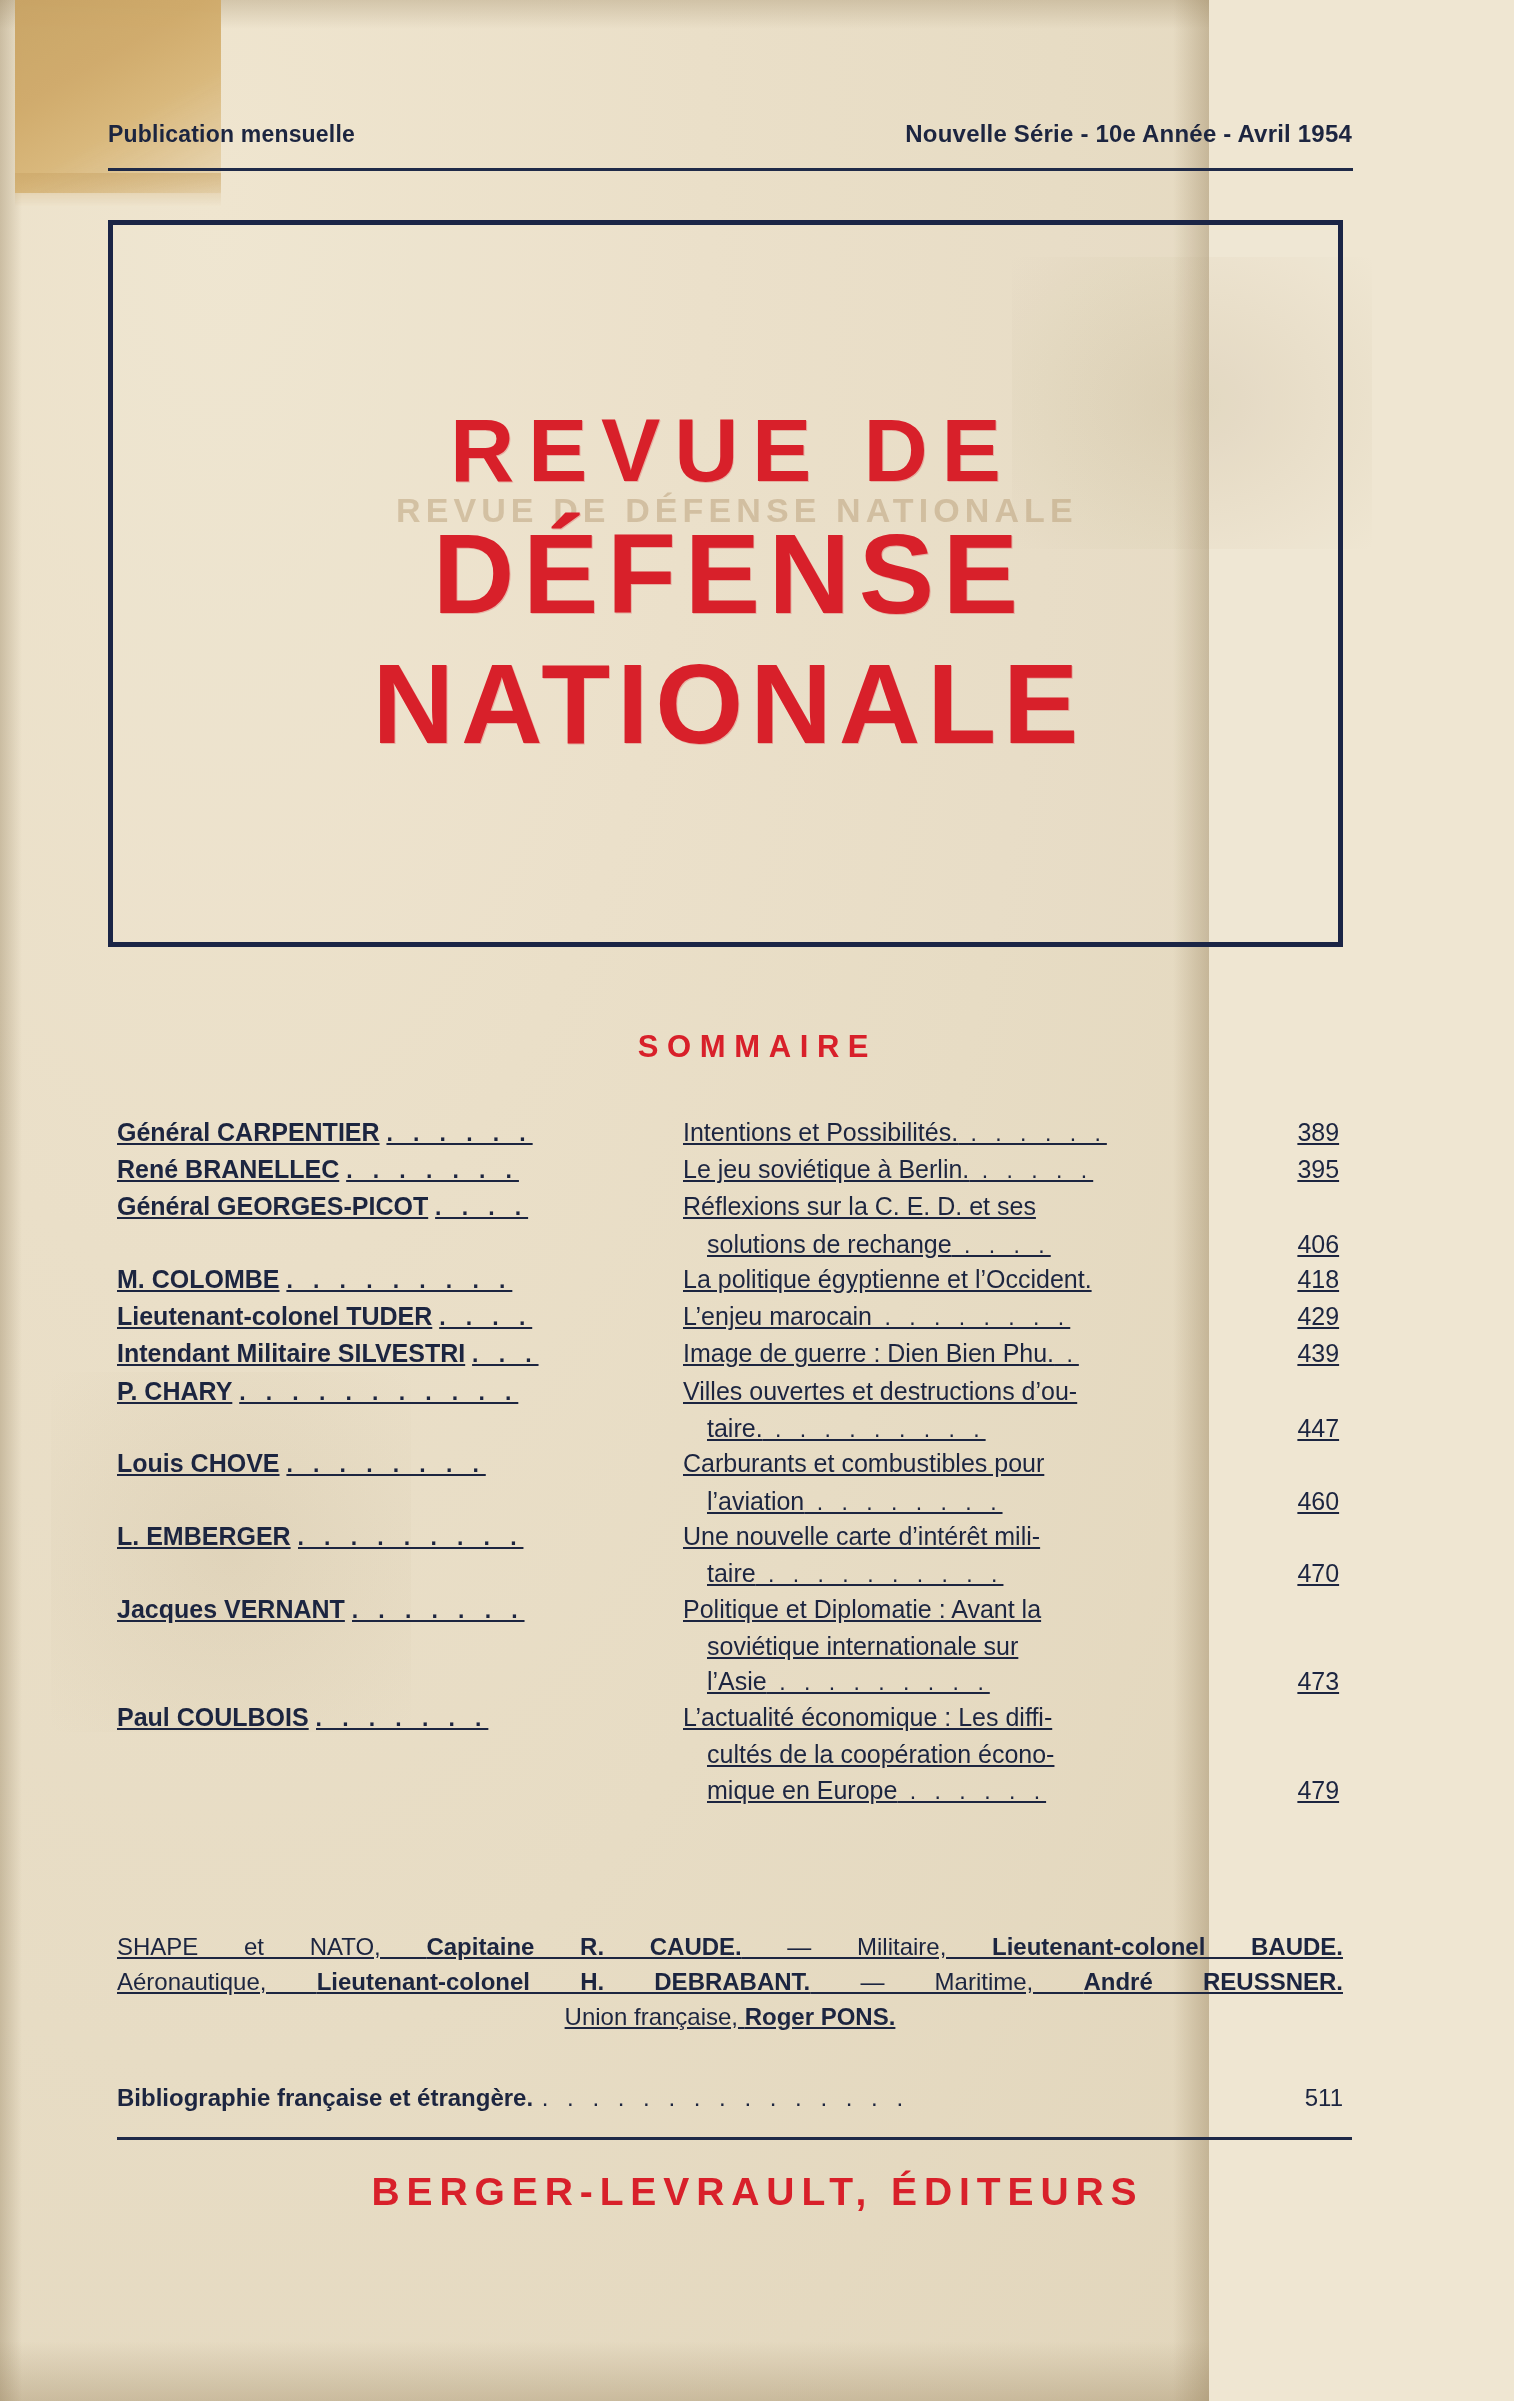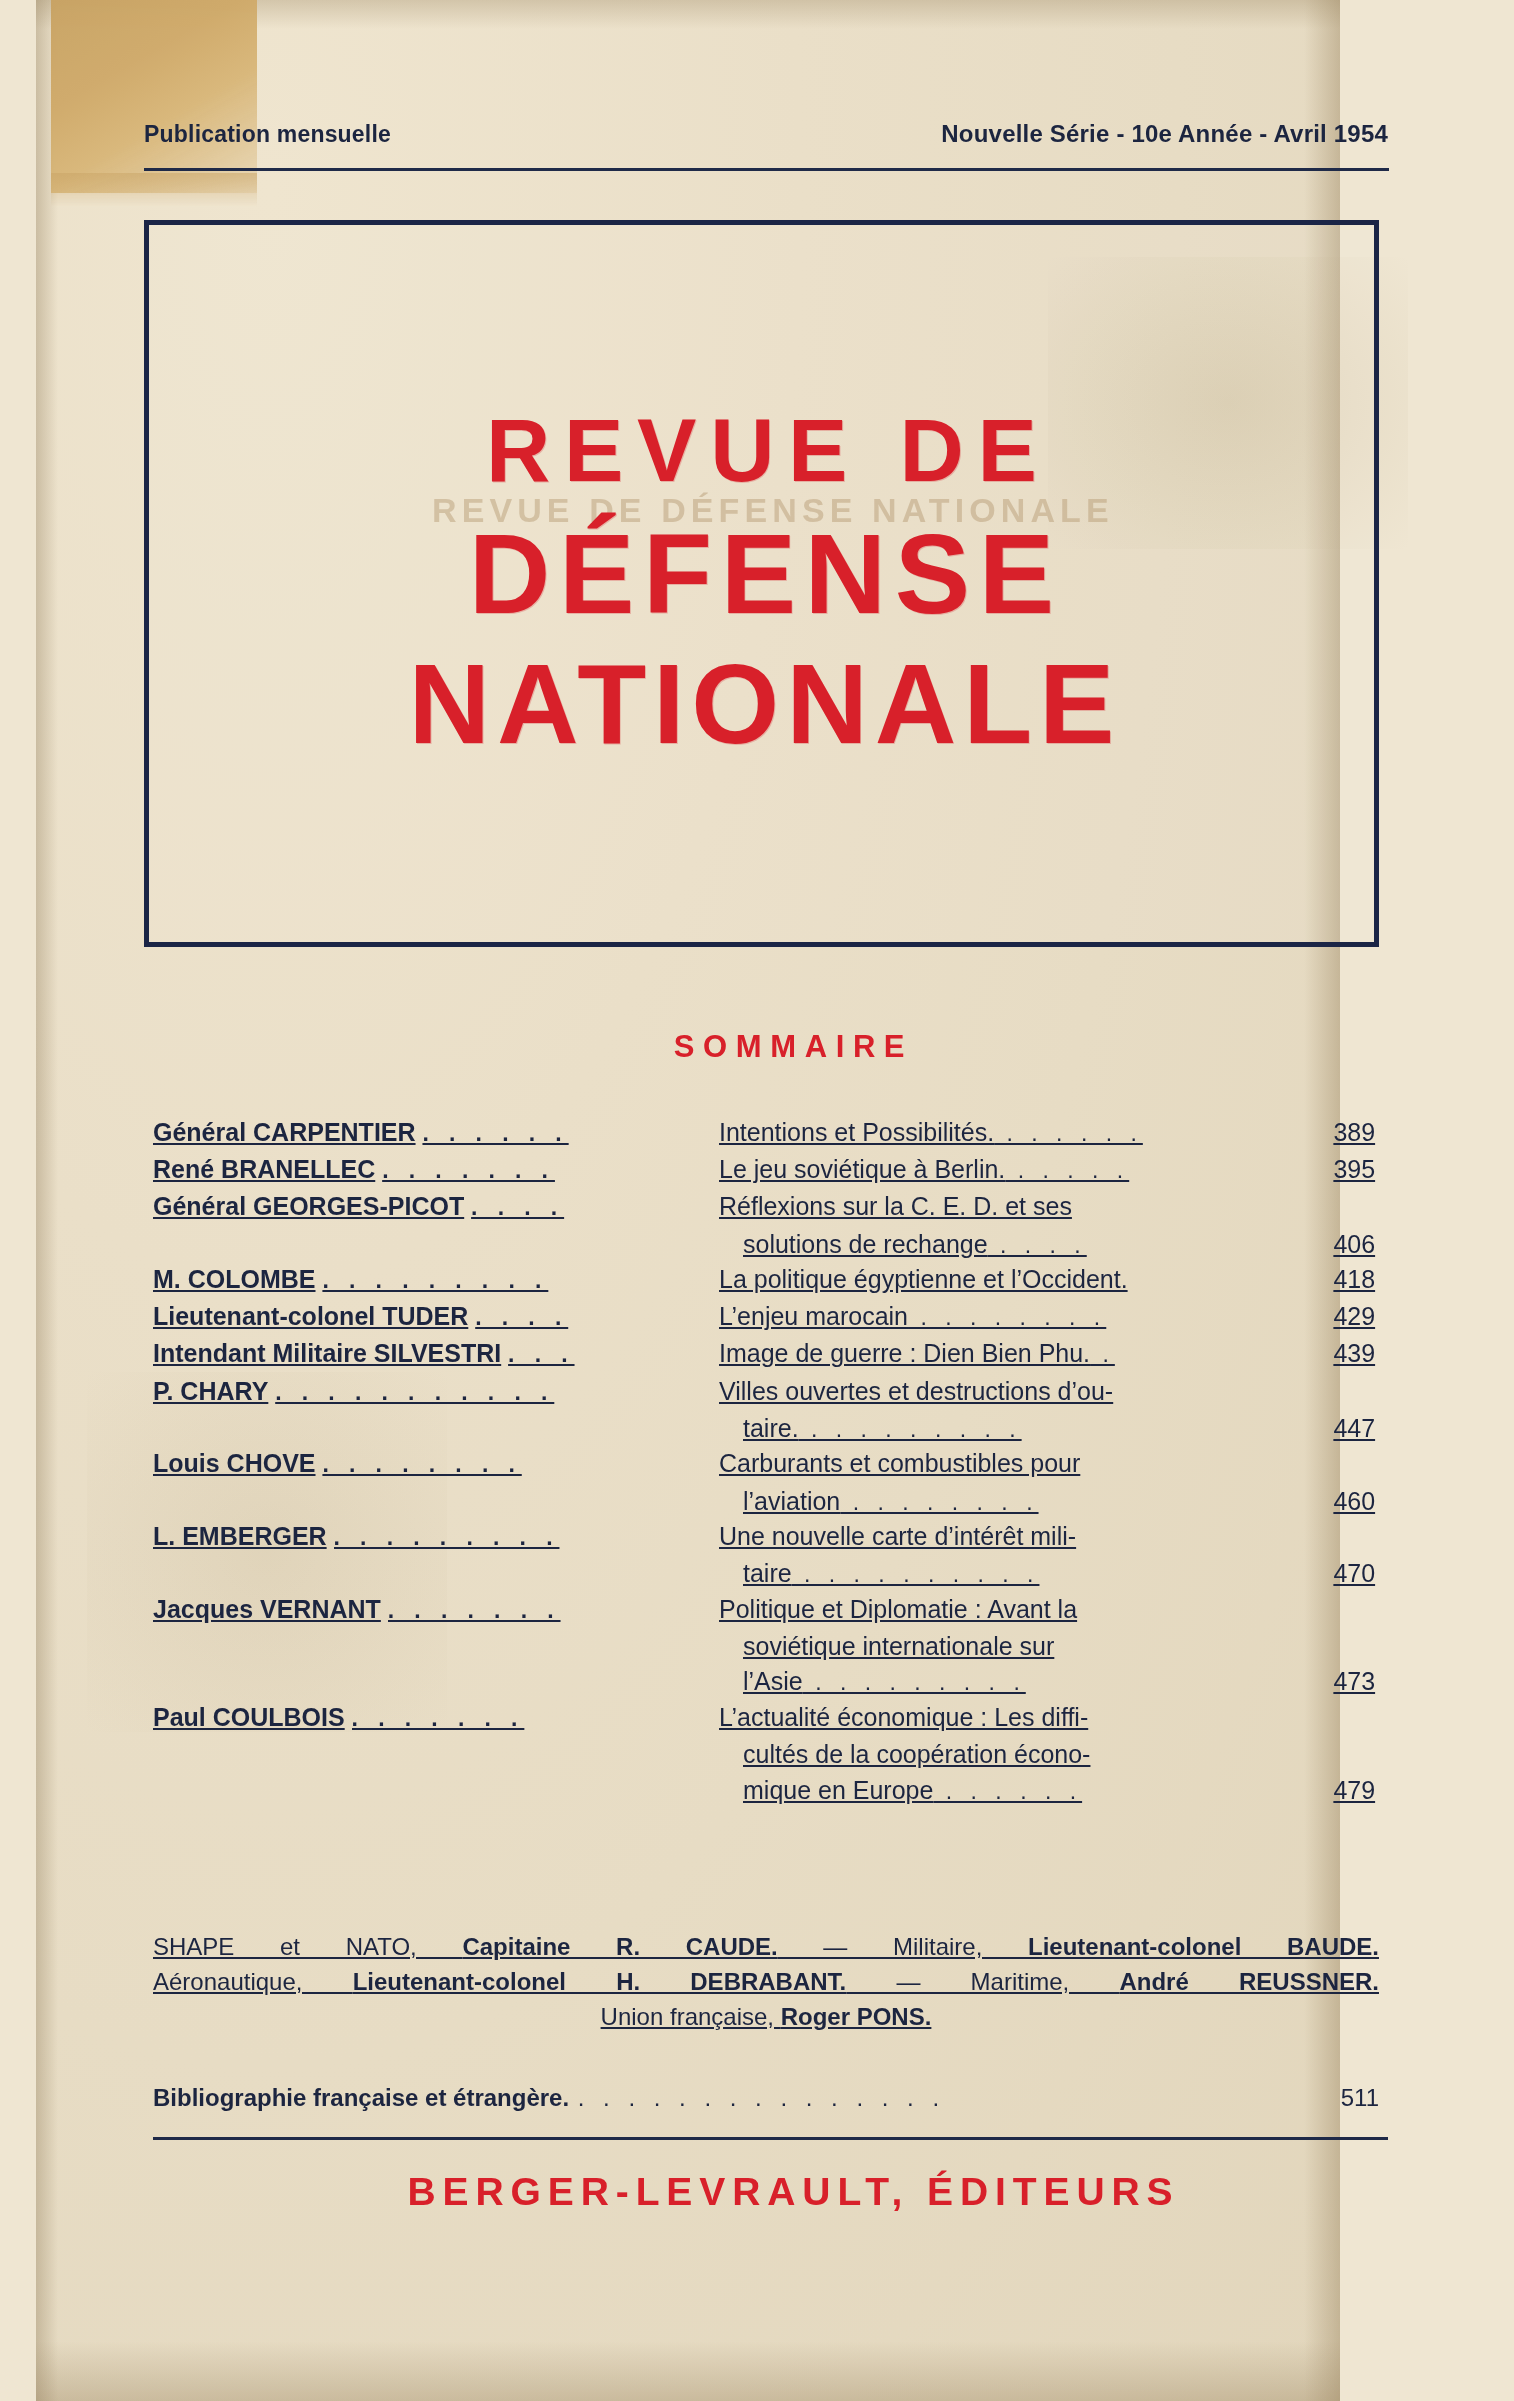--- a/index.html
+++ b/index.html
@@ -8,25 +8,24 @@
   }
   body {
     width: 1515px;
     height: 2401px;
     background: #efe6d2;
     font-family: "Liberation Sans", sans-serif;
     overflow: hidden;
   }
   .page {
     position: relative;
-    width: 1304px;
+    width: 1209px;
     height: 2401px;
     background:
       radial-gradient(ellipse at 18% 8%, #efe5cf 0%, #eadfc8 35%, #e7dcc4 60%, #e2d6bc 100%);
-    margin-left: 36px;
   }
   
   .stain-top-left {
     position: absolute;
     left: 15.4px; top: 0;
     width: 206px; height: 193px;
     background: linear-gradient(150deg, #c8a262 0%, #cfa968 35%, #d8b678 60%, rgba(216,182,120,0.25) 100%);
     opacity: 0.95;
   }
   .stain-top-left:after {

